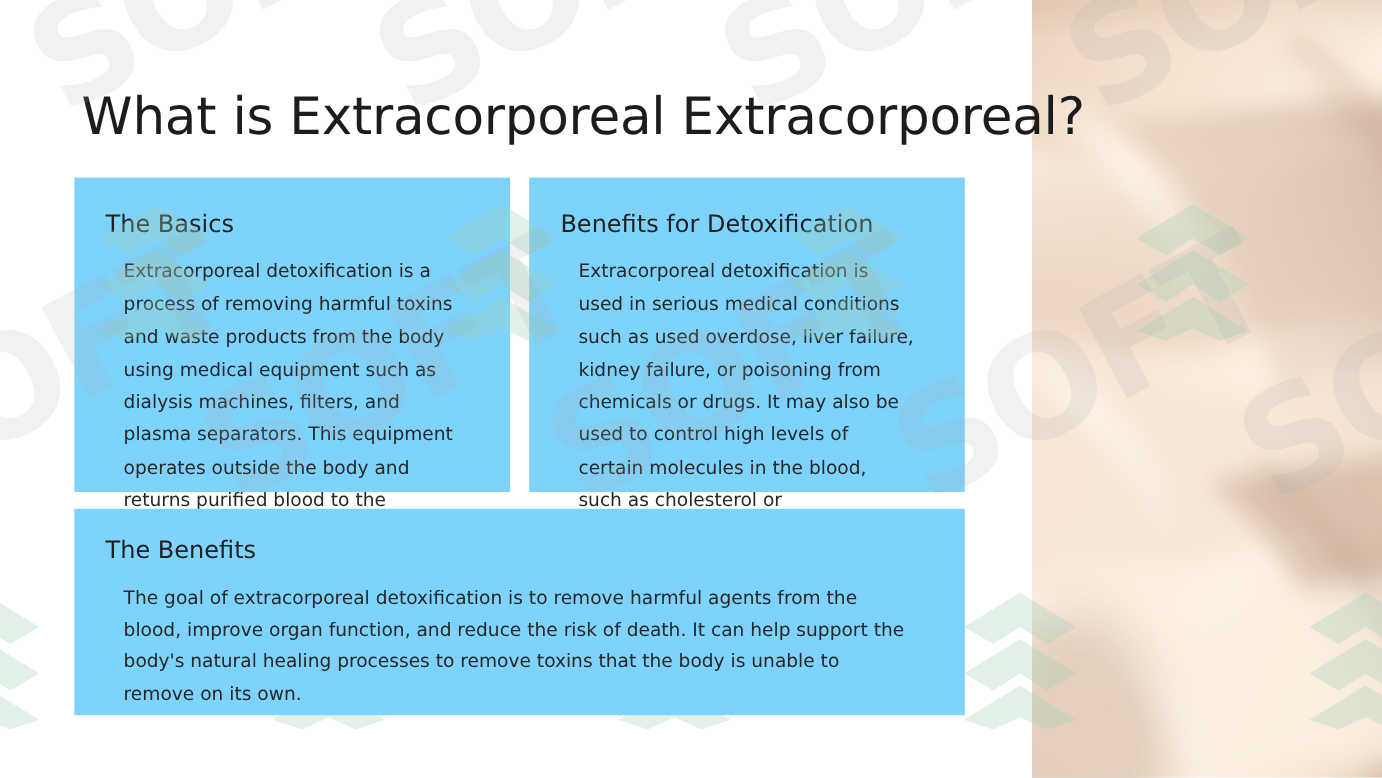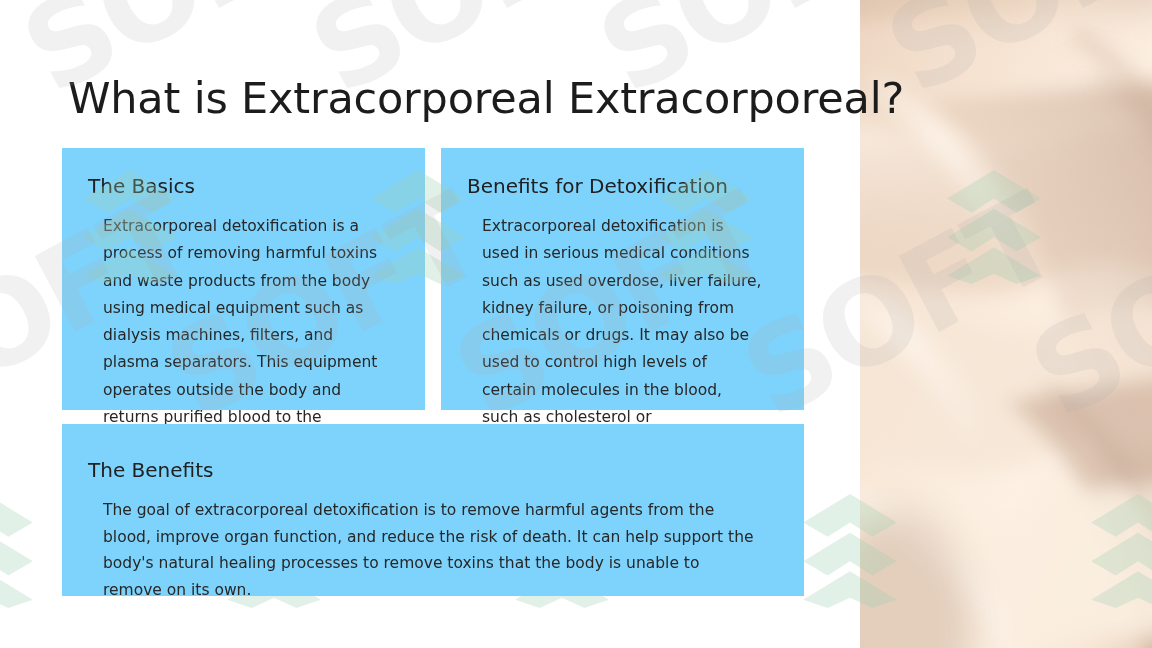--- a/index.html
+++ b/index.html
@@ -120,21 +120,20 @@
   }
   .card-body {
     font-size: 15.5px;
     font-weight: 400;
     color: #272727;
     line-height: 1.76;
     margin: 15px;
   }
   .card.benefits .card-title {
     margin-bottom: 12px;
-    margin-top: 12px;
   }
   .card.benefits .card-body {
     line-height: 1.72;
   }
 </style>
 </head>
 <body>
 
 <div class="slide">
 

